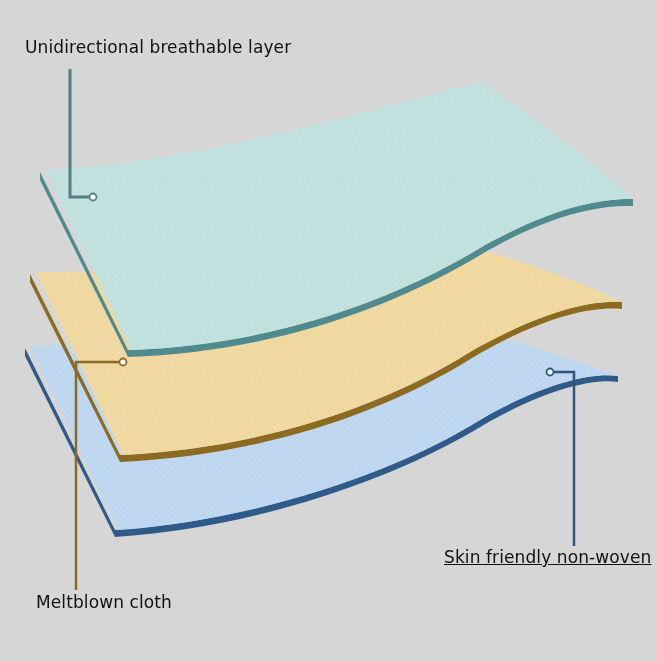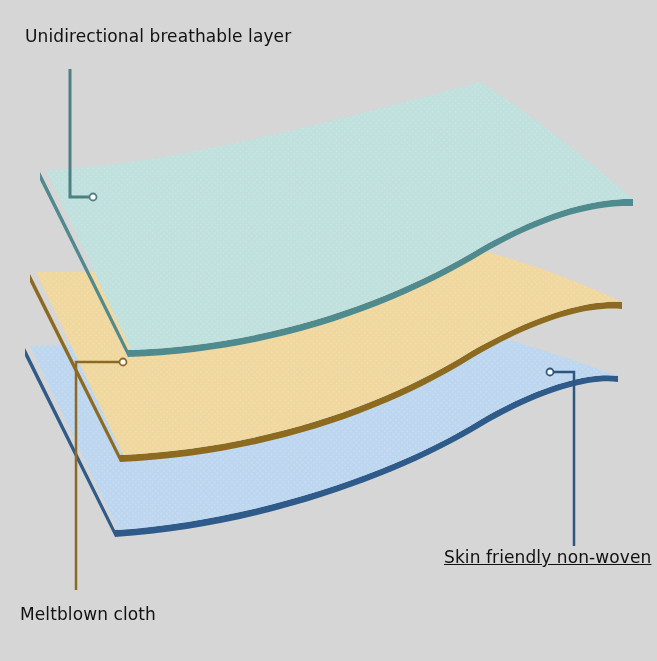--- a/index.html
+++ b/index.html
@@ -1,20 +1,20 @@
 <!DOCTYPE html>
 <html><head>
 <meta charset="utf-8">
 <style>
   html, body { margin: 0; padding: 0; }
   body { width: 657px; height: 661px; background: #d6d6d6; overflow: hidden; position: relative; font-family: "DejaVu Sans", sans-serif; }
   #stage { position: absolute; left: 0; top: 0; width: 657px; height: 661px; }
   .label { position: absolute; font-size: 17px; color: #111; white-space: nowrap; letter-spacing: 0.1px; }
-  #lbl-top { left: 25px; top: 26px; }
-  #lbl-mid { left: 20px; top: 592px; margin-top: 12px; }
+  #lbl-top { left: 25px; top: 37px; }
+  #lbl-mid { left: 36px; top: 592px; }
   #lbl-bot { left: 444px; top: 547px; text-decoration: underline; }
 </style>
 </head>
 <body>
 
 <svg id="stage" viewBox="0 0 657 661" xmlns="http://www.w3.org/2000/svg">
   <defs>
     <pattern id="weave" width="4" height="4" patternUnits="userSpaceOnUse" patternTransform="rotate(45)">
       <rect width="4" height="4" fill="rgba(255,255,255,0)"></rect>
       <rect width="2" height="2" fill="rgba(255,255,255,0.12)"></rect>

